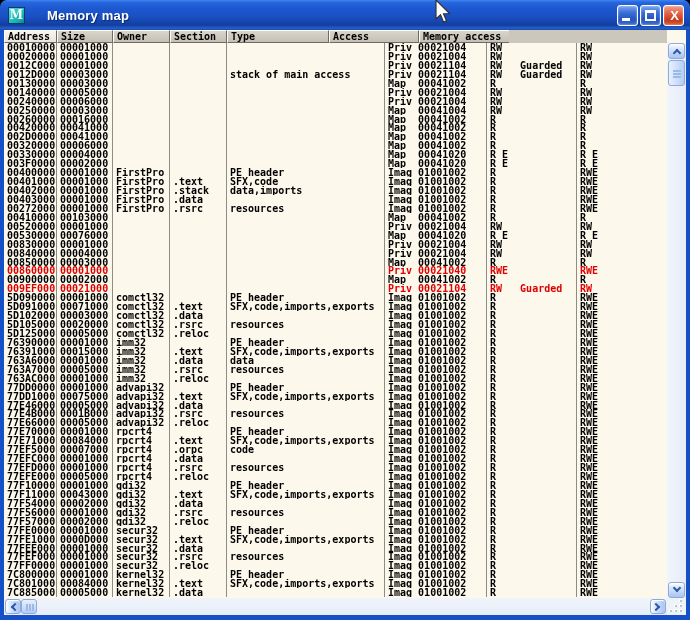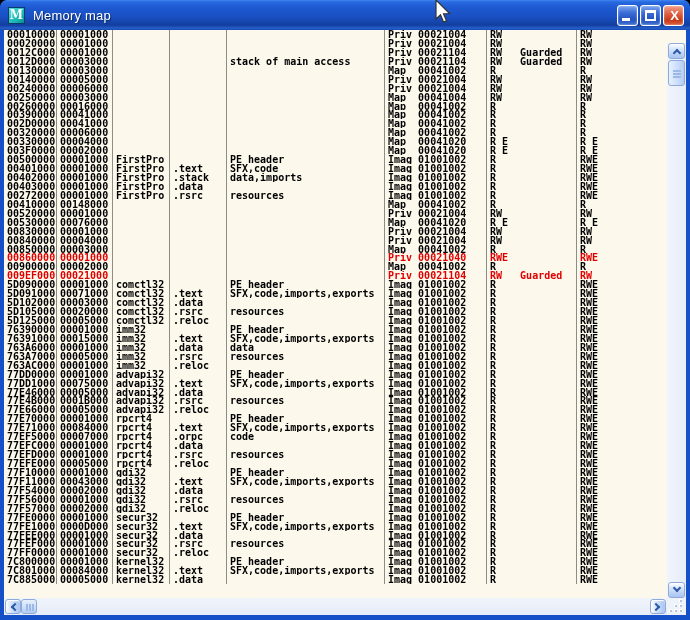--- a/index.html
+++ b/index.html
@@ -19,21 +19,21 @@
     display:flex;align-items:center;
   }
   .title-icon{
     width:17px;height:17px;margin-left:8px;
     background:linear-gradient(135deg,#52dcd8 0%,#17b2ae 70%,#0b8a88 100%);
     border:1px solid #083c6e;
     color:#fff;font-weight:bold;font-size:12px;line-height:15px;text-align:center;
     font-family:"DejaVu Serif",serif;
   }
   .title-text{
-    margin-left:8px;color:#fff;font-weight:normal;font-size:13px;
+    margin-left:22px;color:#fff;font-weight:bold;font-size:13px;
     font-family:"Liberation Sans",sans-serif;
     text-shadow:1px 1px 1px #0a2a6a;
     letter-spacing:.2px;
   }
   .title-buttons{position:absolute;right:6px;top:5px;display:flex;gap:2px;}
   .tbtn{
     width:21px;height:21px;border:1px solid #fff;border-radius:3px;
     color:#fff;position:relative;
     background:linear-gradient(180deg,#7da5ee 0%,#3c6ed8 35%,#2553be 70%,#3e6fd0 100%);
     box-shadow:inset 0 0 2px rgba(255,255,255,.6);
@@ -56,21 +56,21 @@
     height:13px;
     background:linear-gradient(180deg,#d9d5cb,#c4c0b5);
     border-top:1px solid #fdfcf8;border-left:1px solid #fdfcf8;
     border-right:1px solid #6e6a62;border-bottom:1px solid #6e6a62;
     font-size:10px;font-weight:bold;color:#000;line-height:11px;
     padding-left:3px;white-space:pre;overflow:hidden;
   }
   .hcell.sel{background:linear-gradient(180deg,#f7f5ee,#e8e5da);}
   
   .rows{
-    position:absolute;left:0;top:0;width:663px;height:555px;
+    position:absolute;left:0;top:13px;width:663px;height:555px;
     overflow:hidden;background:#fcf8ec;
   }
   .row{display:flex;height:8.952px;}
   .cell{
     height:100%;
     border-right:1px solid #8d8d85;
     font-size:10px;font-weight:bold;line-height:9.4px;color:#000;
     padding-left:3px;white-space:pre;overflow:hidden;
   }
   .row.red .cell{color:#e00000;}
@@ -236,21 +236,21 @@
           <div class="cell c0">00260000</div>
           <div class="cell c1">00016000</div>
           <div class="cell c2"></div>
           <div class="cell c3"></div>
           <div class="cell c4"></div>
           <div class="cell c5">Map  00041002</div>
           <div class="cell c6">R</div>
           <div class="cell c7">R</div>
         </div>
         <div class="row">
-          <div class="cell c0">00390000</div>
+          <div class="cell c0">00420000</div>
           <div class="cell c1">00041000</div>
           <div class="cell c2"></div>
           <div class="cell c3"></div>
           <div class="cell c4"></div>
           <div class="cell c5">Map  00041002</div>
           <div class="cell c6">R</div>
           <div class="cell c7">R</div>
         </div>
         <div class="row">
           <div class="cell c0">002D0000</div>
@@ -286,21 +286,21 @@
           <div class="cell c0">003F0000</div>
           <div class="cell c1">00002000</div>
           <div class="cell c2"></div>
           <div class="cell c3"></div>
           <div class="cell c4"></div>
           <div class="cell c5">Map  00041020</div>
           <div class="cell c6">R E</div>
           <div class="cell c7">R E</div>
         </div>
         <div class="row">
-          <div class="cell c0">00500000</div>
+          <div class="cell c0">00400000</div>
           <div class="cell c1">00001000</div>
           <div class="cell c2">FirstPro</div>
           <div class="cell c3"></div>
           <div class="cell c4">PE header</div>
           <div class="cell c5">Imag 01001002</div>
           <div class="cell c6">R</div>
           <div class="cell c7">RWE</div>
         </div>
         <div class="row">
           <div class="cell c0">00401000</div>
@@ -337,21 +337,21 @@
           <div class="cell c1">00001000</div>
           <div class="cell c2">FirstPro</div>
           <div class="cell c3">.rsrc</div>
           <div class="cell c4">resources</div>
           <div class="cell c5">Imag 01001002</div>
           <div class="cell c6">R</div>
           <div class="cell c7">RWE</div>
         </div>
         <div class="row">
           <div class="cell c0">00410000</div>
-          <div class="cell c1">00148000</div>
+          <div class="cell c1">00103000</div>
           <div class="cell c2"></div>
           <div class="cell c3"></div>
           <div class="cell c4"></div>
           <div class="cell c5">Map  00041002</div>
           <div class="cell c6">R</div>
           <div class="cell c7">R</div>
         </div>
         <div class="row">
           <div class="cell c0">00520000</div>
           <div class="cell c1">00001000</div>

